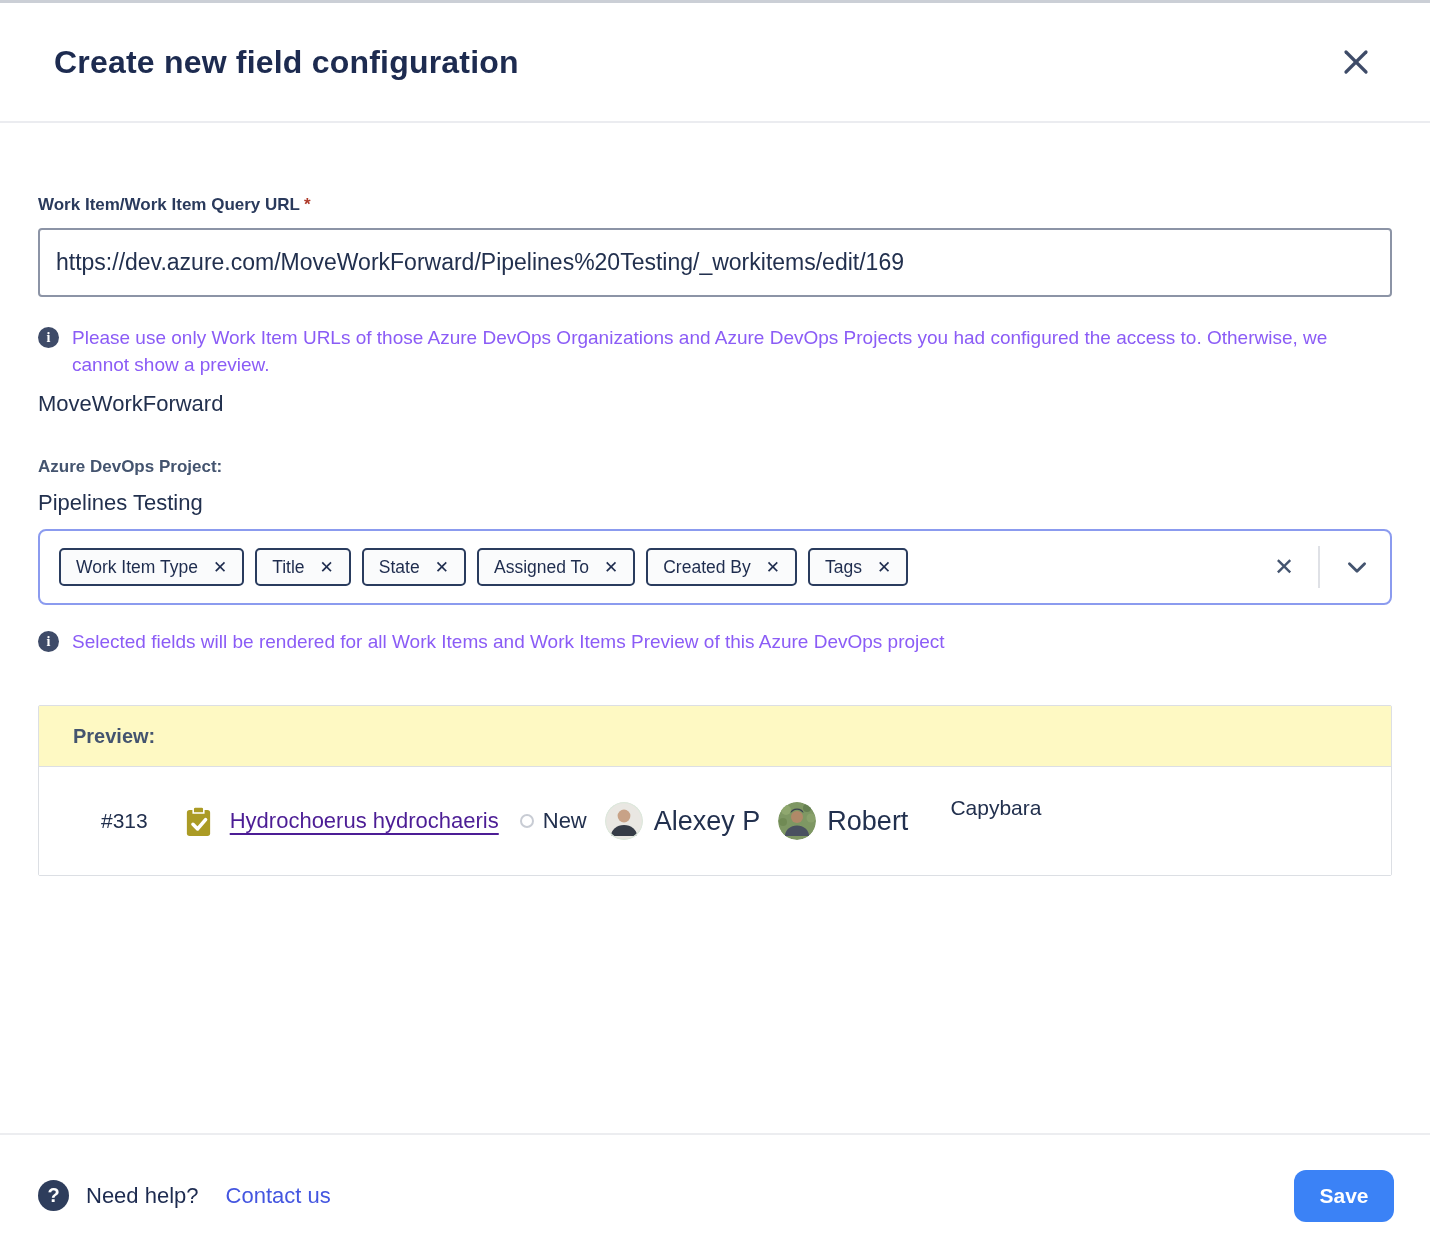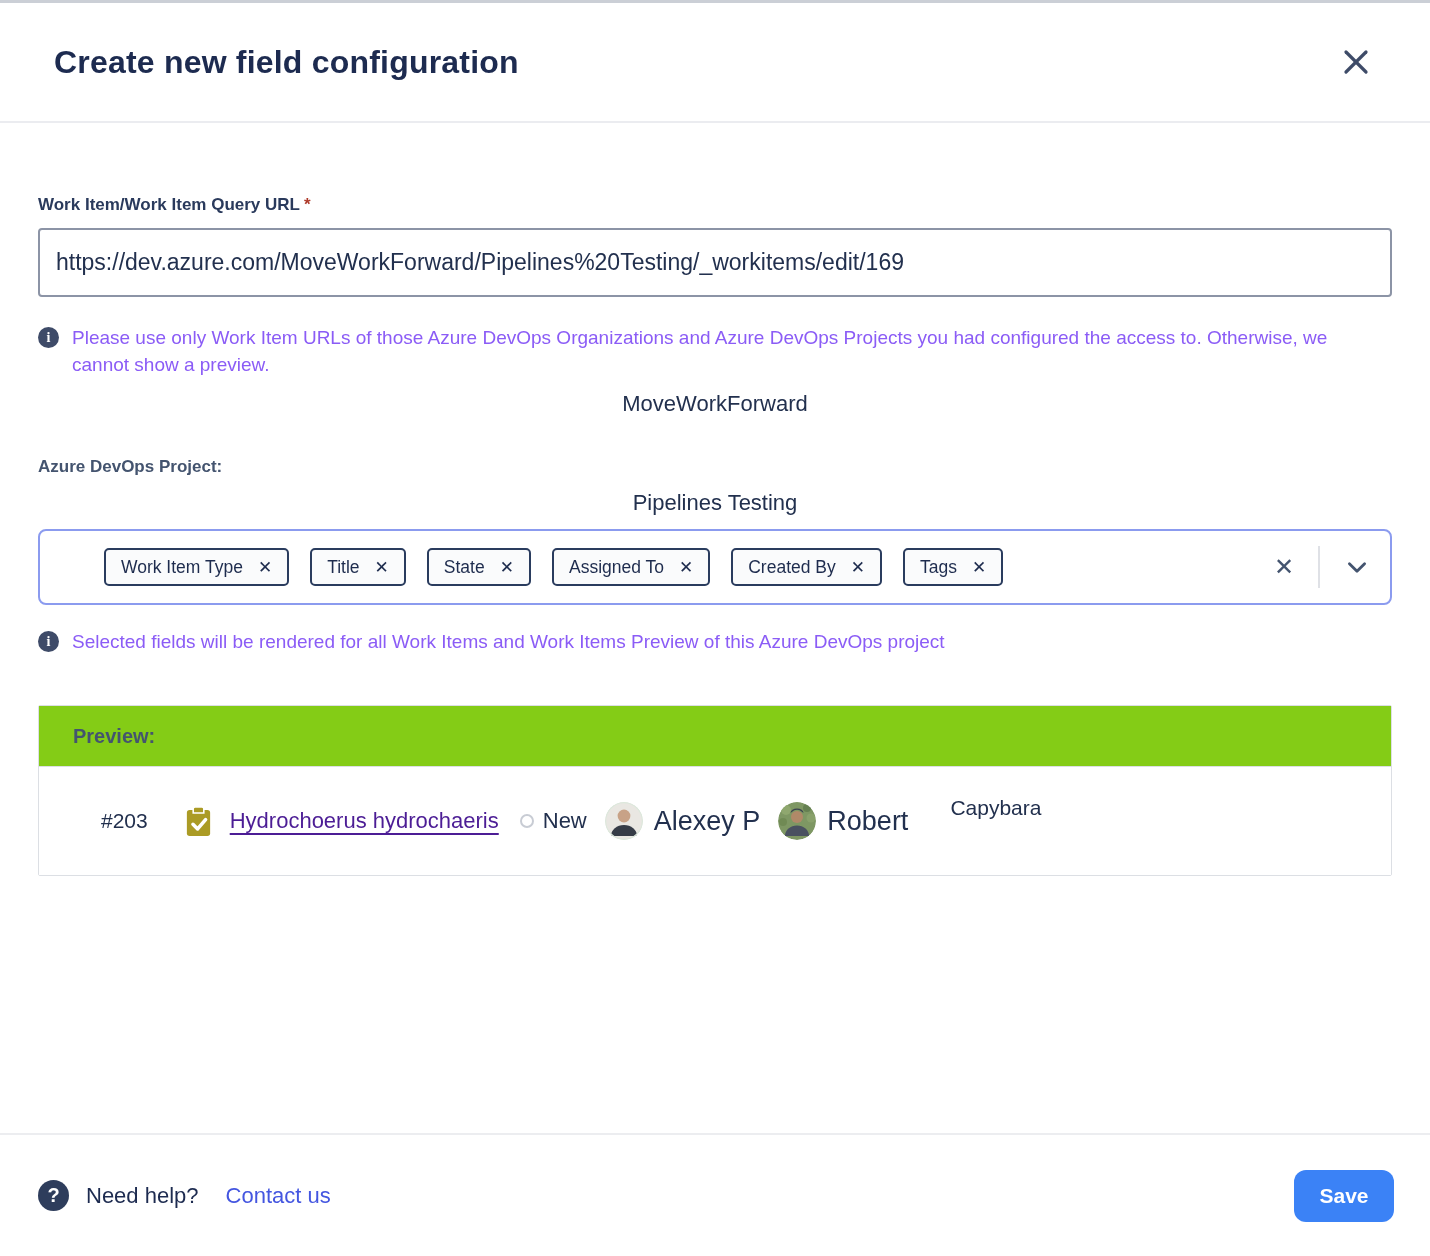--- a/index.html
+++ b/index.html
@@ -20,41 +20,41 @@
   .field-label { font-size: 17px; font-weight: 700; color: #2A3A5C; }
   .req { color: #AE3A2A; font-weight: 700; margin-left: 4px; }
 
   .url-input { margin-top: 13px; width: 1354px; height: 69px; border: 2px solid #8C94A6; border-radius: 4px; font-family: "Liberation Sans", sans-serif; font-size: 23px; color: #22304E; padding: 0 16px; background: #fff; outline: none; }
 
   .note { margin-top: 27px; display: flex; align-items: flex-start; gap: 13px; }
   .info-icon { flex: 0 0 auto; width: 21px; height: 21px; margin-top: 3px; border-radius: 50%; background: #3E4B68; color: #fff; font-size: 14px; font-weight: 700; display: flex; align-items: center; justify-content: center; font-family: "Liberation Serif", serif; }
   .note-text { font-size: 19px; line-height: 27px; color: #8b5cf6; max-width: 1300px; }
 
   .meta-label { font-size: 17px; font-weight: 700; color: #44546F; }
-  .meta-value { margin-top: 13px; font-size: 22px; color: #22304E; text-align: center; }
+  .meta-value { margin-top: 13px; font-size: 22px; color: #22304E; }
   .mt-org { margin-top: 62px; }
   .mt-block { margin-top: 40px; }
 
   
   .multiselect { margin-top: 13px; width: 1354px; height: 76px; border: 2px solid #8B9BEF; border-radius: 8px; display: flex; align-items: center; padding: 0 20px 0 19px; background: #fff; }
-  .chip-list { display: flex; align-items: center; gap: 21px; margin-left: 45px; }
+  .chip-list { display: flex; align-items: center; gap: 11px; }
   .chip { display: flex; align-items: center; gap: 15px; height: 38px; padding: 0 15px; border: 2px solid #2A3C5E; border-radius: 5px; background: #FAFBFC; cursor: default; }
   .chip-label { font-size: 17.5px; color: #1E2C4E; white-space: nowrap; }
   .chip-x { font-size: 17px; font-weight: 700; color: #1E2C4E; cursor: pointer; line-height: 1; }
   .ms-controls { margin-left: auto; display: flex; align-items: center; }
   .ms-clear { font-size: 24px; font-weight: 700; color: #44546F; cursor: pointer; line-height: 1; }
   .ms-divider { width: 2px; height: 42px; background: #DFE1E6; margin: 0 24px; }
   .ms-chevron { cursor: pointer; display: flex; }
   .ms-chevron svg { width: 26px; height: 26px; stroke: #44546F; stroke-width: 2.6; fill: none; stroke-linecap: round; stroke-linejoin: round; }
 
   .fields-note { margin-top: 23px; }
 
   
   .preview-box { margin-top: 50px; width: 1354px; border: 1px solid #DCDFE4; border-radius: 2px; }
-  .preview-header { height: 61px; background: #84cc16; border-bottom: 1px solid #DCDFE4; display: flex; align-items: center; padding: 0 34px; }
+  .preview-header { height: 61px; background: #fef9c3; border-bottom: 1px solid #DCDFE4; display: flex; align-items: center; padding: 0 34px; }
   .preview-title { font-size: 20px; font-weight: 700; color: #44546F; }
   .preview-row { height: 108px; background: #fff; display: flex; align-items: center; padding: 0 30px 0 62px; }
   .wi-id { font-size: 21px; color: #22304E; }
   .wi-type-icon { margin-left: 37px; display: flex; }
   .wi-title { margin-left: 18px; font-size: 22px; color: #4c1d95; text-decoration: underline; text-underline-offset: 5px; cursor: pointer; }
   .wi-state { margin-left: 21px; display: flex; align-items: center; gap: 9px; }
   .state-dot { width: 14px; height: 14px; border-radius: 50%; border: 2px solid #C8CCD4; background: #fff; }
   .state-label { font-size: 22px; color: #22304E; }
   .wi-user { margin-left: 18px; display: flex; align-items: center; gap: 11px; }
   .avatar { width: 38px; height: 38px; border-radius: 50%; overflow: hidden; flex: 0 0 auto; }
@@ -145,21 +145,21 @@
       <span class="info-icon">i</span>
       <span class="note-text">Selected fields will be rendered for all Work Items and Work Items Preview of this Azure DevOps project</span>
     </div>
 
     
     <div class="preview-box">
       <div class="preview-header">
         <span class="preview-title">Preview:</span>
       </div>
       <div class="preview-row">
-        <span class="wi-id">#203</span>
+        <span class="wi-id">#313</span>
         <span class="wi-type-icon">
           <svg width="27" height="31" viewBox="0 0 24 28">
             <rect x="1.5" y="3.5" width="21" height="23.5" rx="2.5" fill="#AB9B25"></rect>
             <path d="M9 0.8 h6 a1.8 1.8 0 0 1 1.8 1.8 V6.4 H7.2 V2.6 A1.8 1.8 0 0 1 9 0.8 z" fill="#AB9B25" stroke="#ffffff" stroke-width="1.4"></path>
             <path d="M7 16.5 l4.2 4.2 l7.2 -8.4" stroke="#ffffff" stroke-width="3.2" fill="none" stroke-linecap="round" stroke-linejoin="round"></path>
           </svg>
         </span>
         <a class="wi-title">Hydrochoerus hydrochaeris</a>
         <span class="wi-state">
           <span class="state-dot"></span>

